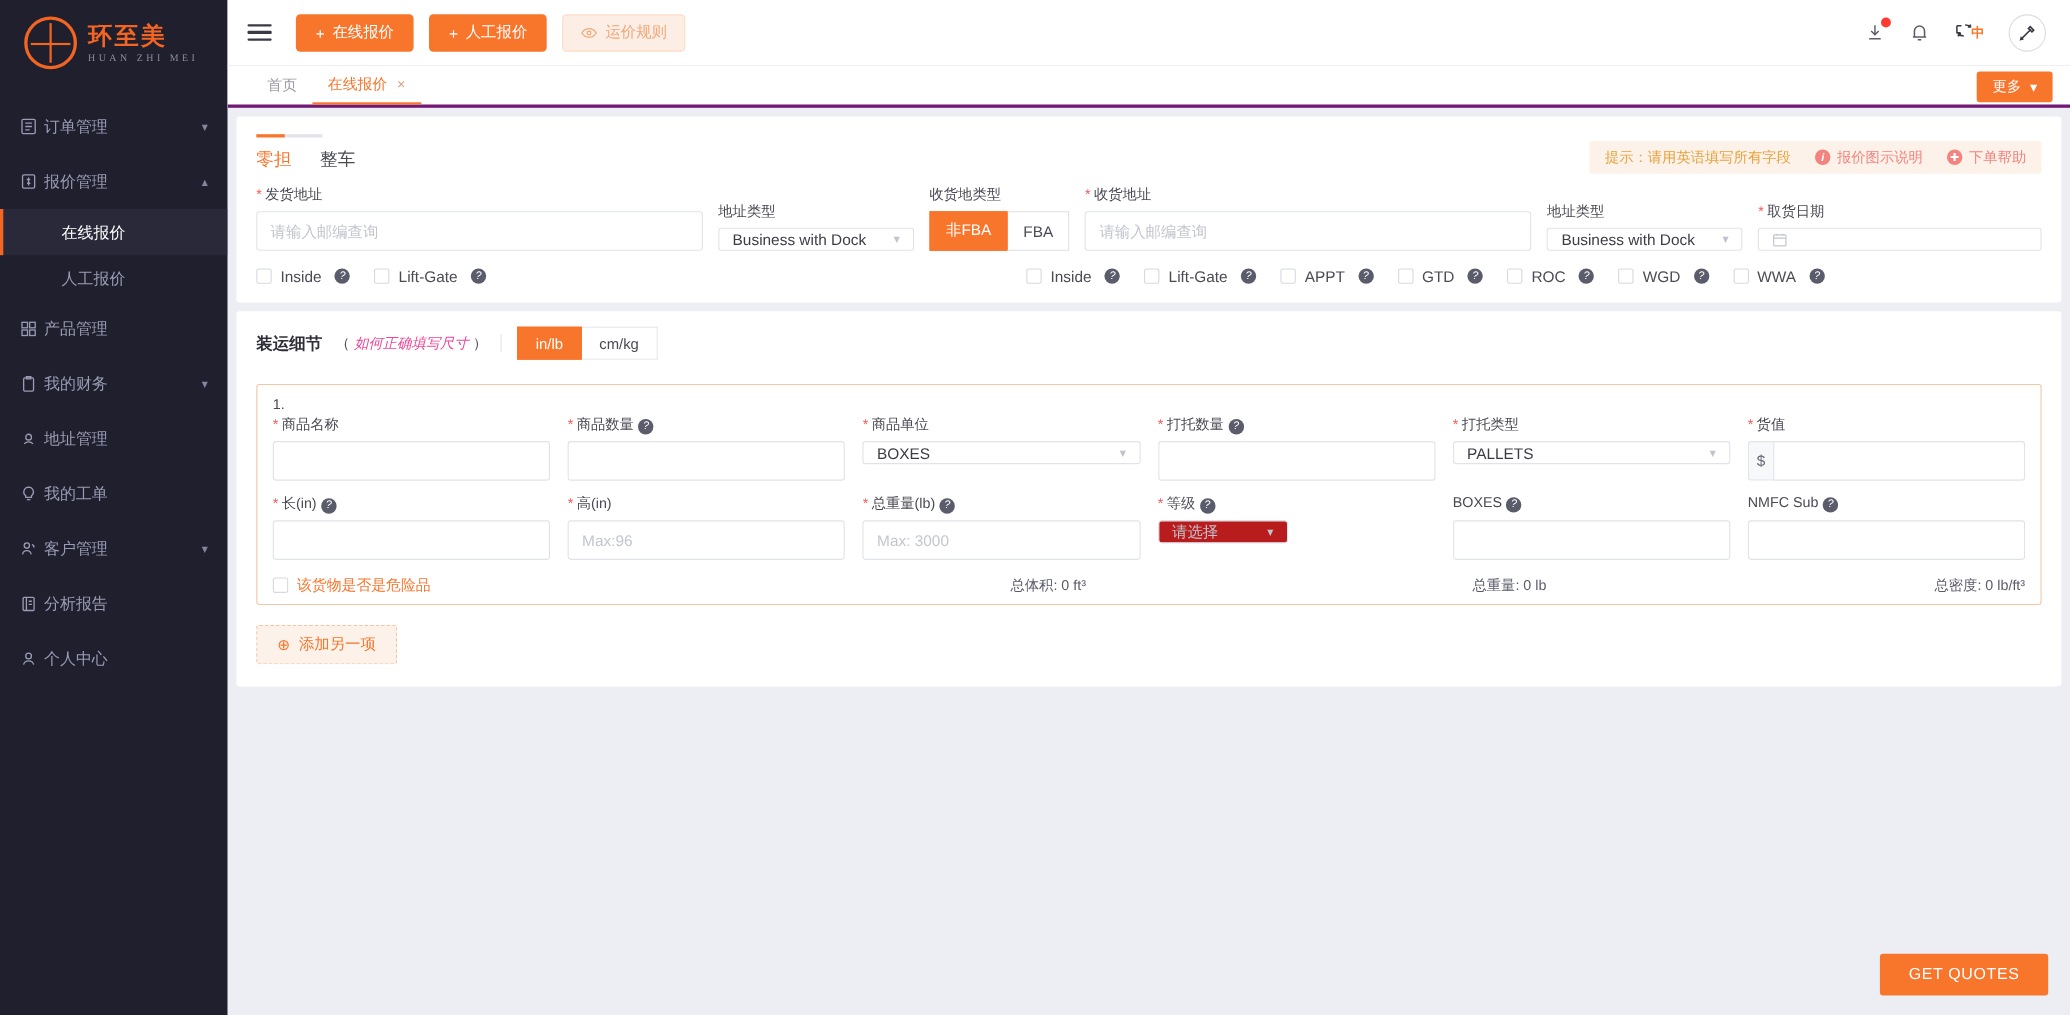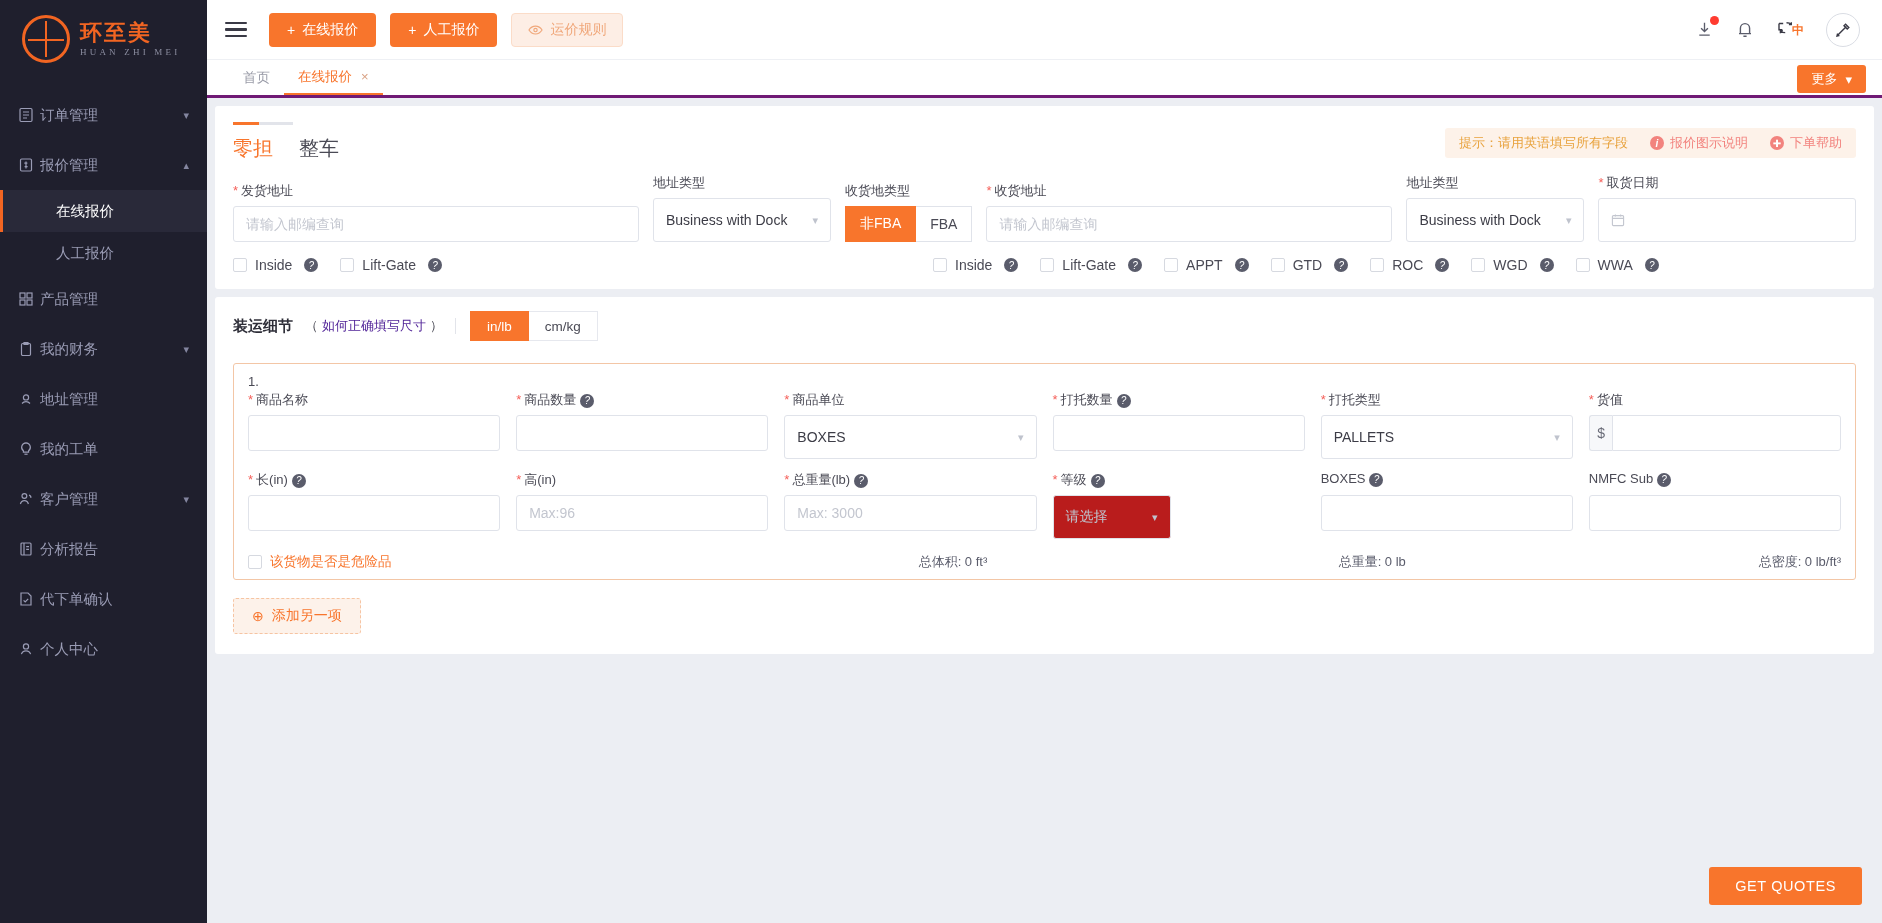--- a/index.html
+++ b/index.html
@@ -113,21 +113,21 @@
 
   .card { background: #fff; border-radius: 3px; }
   .card1 { margin-right: 8px; padding: 16px 18px 16px 18px; position: relative; }
 
   .tab-underline { width: 60px; height: 3px; display: flex; margin-bottom: 10px; }
   .tab-underline i { display: block; height: 3px; }
   .tab-underline i:first-child { width: 26px; background: #f8752c; }
   .tab-underline i:last-child { width: 34px; background: #e2e4ea; }
 
   .subtabs { display: flex; gap: 26px; margin-bottom: 6px; }
-  .subtab { font-size: 20px; color: #4a4a55; cursor: pointer; }
+  .subtab { font-size: 16px; color: #4a4a55; cursor: pointer; }
   .subtab.active { color: #f8752c; }
 
   .hint-bar {
     position: absolute; right: 18px; top: 22px;
     background: #fdf2e9; border-radius: 3px; height: 30px;
     display: flex; align-items: center; gap: 22px; padding: 0 14px;
     font-size: 13px; color: #e8a23c;
   }
   .hint-link { color: #f2837e; display: inline-flex; align-items: center; gap: 6px; cursor: pointer; }
   .circ-i {
@@ -144,21 +144,21 @@
   .fld { display: flex; flex-direction: column; }
   .flabel { font-size: 13px; color: #4a4a55; margin-bottom: 7px; height: 17px; }
   .req { color: #f5605a; margin-right: 3px; }
   .inp {
     height: 36px; border: 1px solid #e0e3ea; border-radius: 3px; background: #fff;
     font-size: 14px; color: #333; padding: 0 12px; outline: none;
     font-family: "Liberation Sans", sans-serif; width: 100%;
   }
   .inp::placeholder { color: #c3c6cf; }
   .sel {
-    height: 44px; border: 1px solid #e0e3ea; border-radius: 3px; background: #fff;
+    height: 21px; border: 1px solid #e0e3ea; border-radius: 3px; background: #fff;
     font-size: 14px; color: #3c3c46; padding: 0 12px; display: flex;
     align-items: center; justify-content: space-between; cursor: pointer; width: 100%;
   }
   .sel .chv { color: #bfc3cd; font-size: 11px; }
   .seg { display: flex; height: 36px; }
   .seg div {
     height: 36px; min-width: 56px; display: flex; align-items: center; justify-content: center;
     border: 1px solid #e0e3ea; font-size: 14px; color: #4a4a55; cursor: pointer; padding: 0 14px;
   }
   .seg div + div { border-left: none; }
@@ -170,21 +170,21 @@
   .box { width: 14px; height: 14px; border: 1px solid #d6d9e0; border-radius: 2px; background: #fff; }
   .qm {
     width: 14px; height: 14px; border-radius: 50%; background: #5a5c6b; color: #fff;
     font-size: 10px; display: inline-flex; align-items: center; justify-content: center;
     margin-left: 4px;
   }
 
   .card2 { margin: 8px 8px 0 0; padding: 14px 18px 20px 18px; }
   .det-head { display: flex; align-items: center; gap: 12px; }
   .det-title { font-size: 15px; color: #2e2e38; font-weight: bold; }
-  .det-note { font-size: 13px; color: #4c1d95; cursor: pointer; }
+  .det-note { font-size: 13px; color: #ec4899; cursor: pointer; font-style: italic; }
   .vbar { width: 1px; height: 16px; background: #e2e4ea; }
   .unit-seg { display: flex; height: 30px; margin-left: 2px; }
   .unit-seg div {
     height: 30px; display: flex; align-items: center; justify-content: center;
     border: 1px solid #e6e8ee; font-size: 13.5px; color: #4a4a55; cursor: pointer; padding: 0 16px;
   }
   .unit-seg div + div { border-left: none; }
   .unit-seg div.on { background: #f8752c; color: #fff; border-color: #f8752c; }
 
   .item-box {
@@ -329,29 +329,20 @@
       <div class="nav-item">
         <span class="ico">
           <svg width="16" height="16" viewBox="0 0 16 16" fill="none" stroke="currentColor" stroke-width="1.2">
             <rect x="3" y="2" width="10" height="12" rx="1"></rect>
               <path d="M6 2v12M8.2 5.6h2.8M8.2 8.4h2.8"></path>
           </svg>
         </span>
         <span class="lbl">分析报告</span>
       </div>
 
-      <div class="nav-item">
-        <span class="ico">
-          <svg width="16" height="16" viewBox="0 0 16 16" fill="none" stroke="currentColor" stroke-width="1.2">
-            <path d="M3 2h7l3 3v9H3z"></path>
-              <path d="M5.6 9.4l1.6 1.6 3-3.2"></path>
-          </svg>
-        </span>
-        <span class="lbl">代下单确认</span>
-      </div>
 
       <div class="nav-item">
         <span class="ico">
           <svg width="16" height="16" viewBox="0 0 16 16" fill="none" stroke="currentColor" stroke-width="1.2">
             <circle cx="8" cy="5.4" r="2.6"></circle>
               <path d="M3.4 13.2c.6-2.2 2.4-3.4 4.6-3.4s4 1.2 4.6 3.4"></path>
           </svg>
         </span>
         <span class="lbl">个人中心</span>
       </div>

